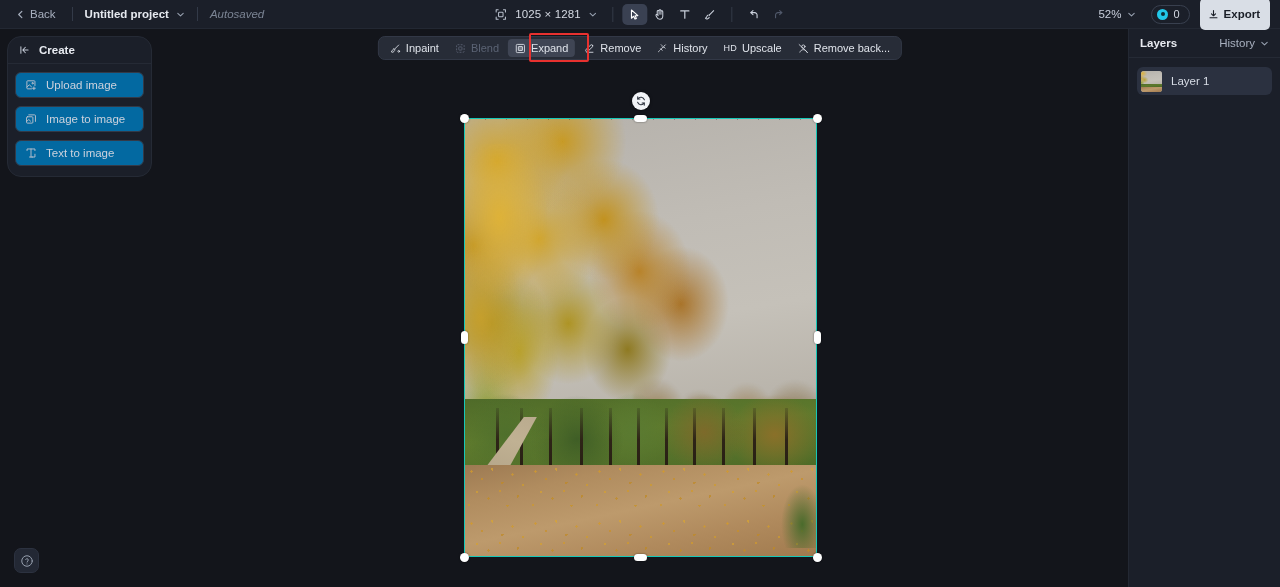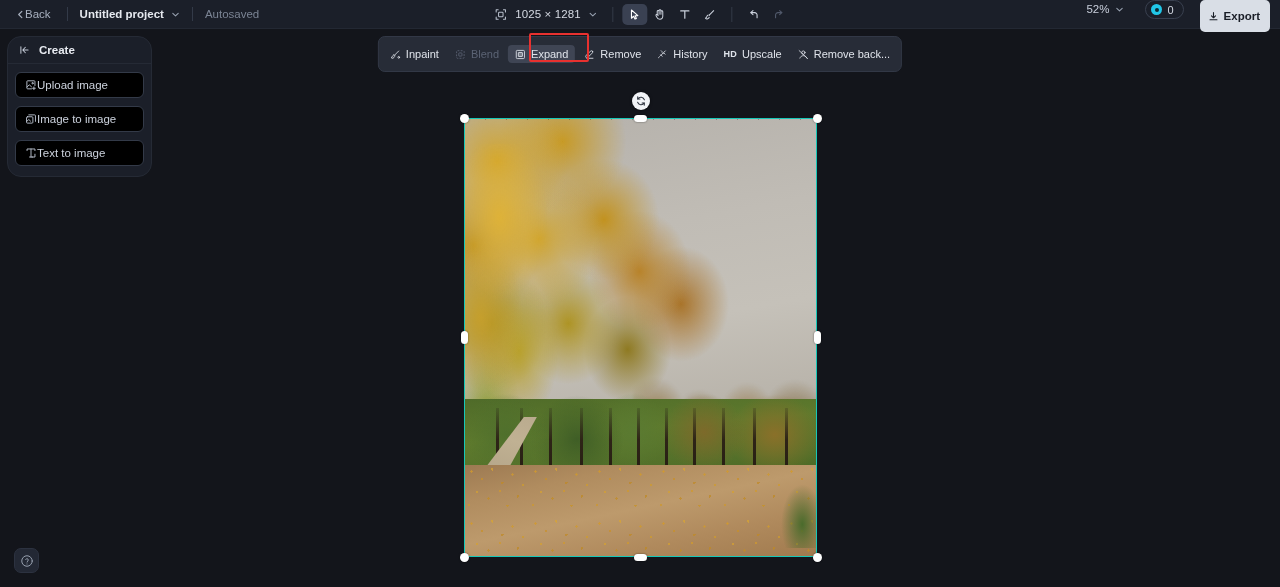--- a/index.html
+++ b/index.html
@@ -35,20 +35,21 @@
   .topbar-left {
     display: flex;
     align-items: center;
     height: 100%;
     padding-left: 12px;
     gap: 0px;
   }
   .back-btn {
     display: flex;
     align-items: center;
+    gap: 5px;
     color: #a8b0bf;
     font-size: 11.5px;
     cursor: pointer;
     padding: 3px 4px;
     border-radius: 4px;
   }
   .vdiv {
     width: 1px;
     height: 14px;
     background: #333a48;
@@ -62,20 +63,21 @@
   }
   .proj-chevron {
     margin-left: 7px;
     cursor: pointer;
     display: inline-flex;
     align-items: center;
   }
   .autosaved {
     color: #7b8494;
     font-size: 11.5px;
+    font-style: italic;
   }
 
   .topbar-center {
     position: absolute;
     left: 50%;
     top: 0;
     height: 100%;
     transform: translateX(-50%);
     display: flex;
     align-items: center;
@@ -114,22 +116,22 @@
     color: #ffffff;
   }
   .tool-btn.disabled { color: #50586a; cursor: default; }
 
   .topbar-right {
     position: absolute;
     right: 10px;
     top: 0;
     height: 100%;
     display: flex;
-    align-items: flex-start;
-    gap: 16px;
+    align-items: center;
+    gap: 10px;
   }
   .zoom-group {
     display: flex;
     align-items: center;
     gap: 6px;
     padding: 3px 5px;
     border-radius: 5px;
     cursor: pointer;
   }
   .zoom-text { color: #c8cedb; font-size: 11.5px; }
@@ -200,37 +202,38 @@
   .panel-body {
     padding: 8px 7px 10px 7px;
     display: flex;
     flex-direction: column;
     gap: 8px;
   }
   .create-item {
     height: 26px;
     display: flex;
     align-items: center;
+    gap: 9px;
     padding: 0 9px;
     border: 1px solid #333a48;
     border-radius: 6px;
-    background: #000000;
+    background: #0369a1;
     color: #ccd2dd;
     font-size: 11.5px;
     cursor: pointer;
   }
   .create-item .ci-icon { display: flex; align-items: center; color: #b9c0cd; }
 
   
   .action-toolbar {
     position: absolute;
     top: 36px;
     left: 50%;
     transform: translateX(-50%);
-    height: 36px;
+    height: 24px;
     background: #272c37;
     border: 1px solid #323846;
     border-radius: 7px;
     display: flex;
     align-items: center;
     padding: 0 4px;
     gap: 2px;
     z-index: 30;
   }
   .act-btn {
@@ -243,21 +246,21 @@
     color: #dfe3ea;
     font-size: 11px;
     cursor: pointer;
     white-space: nowrap;
   }
   .act-btn.active { background: #3f4554; }
   .act-btn.disabled { color: #5b6374; cursor: default; }
   .act-icon { display: flex; align-items: center; }
   .hd-badge {
     font-size: 9px;
-    font-weight: bold;
+    font-weight: normal;
     letter-spacing: 0.2px;
     color: #dfe3ea;
   }
 
   
   .annot-box {
     position: absolute;
     left: 529px;
     top: 33px;
     width: 60px;
@@ -792,20 +795,46 @@
             <path d="M2.6 11.6c.7-2 2.3-3.1 4.4-3.1s3.7 1.1 4.4 3.1"></path>
             <path d="M1.6 2 12.4 12.2"></path>
           </svg>
       </span>
       <span>Remove back...</span>
     </div>
   </div>
 
   <div class="annot-box"></div>
 
+  <div class="right-panel">
+    <div class="rp-header">
+      <span class="rp-title">Layers</span>
+      <span class="rp-history">
+        <span>History</span>
+        <span>
+          <svg width="9" height="9" viewBox="0 0 10 10" fill="none" stroke="#98a1b0" stroke-width="1.2" stroke-linecap="round" stroke-linejoin="round">
+              <path d="M2 3.8 L5 6.6 L8 3.8"></path>
+            </svg>
+        </span>
+      </span>
+    </div>
+    <div class="rp-body">
+      <div class="layer-row">
+        <span class="layer-thumb">
+          <span class="photo" style="position:absolute;inset:0;">
+            <span class="ph-sky" style="position:absolute;inset:0;"></span>
+            <span class="ph-canopy2" style="position:absolute;left:-10%;top:-4%;width:78%;height:78%;"></span>
+            <span class="ph-hill" style="position:absolute;left:0;right:0;top:62%;height:22%;"></span>
+            <span class="ph-ground" style="position:absolute;left:0;right:0;top:78%;bottom:0;"></span>
+          </span>
+        </span>
+        <span class="layer-name">Layer 1</span>
+      </div>
+    </div>
+  </div>
 
   <div class="help-btn">
     <span>
       <svg width="14" height="14" viewBox="0 0 16 16" fill="none" stroke="currentColor" stroke-width="1.1" stroke-linecap="round" stroke-linejoin="round">
         <circle cx="8" cy="8" r="6"></circle>
         <path d="M6.5 6.2a1.6 1.6 0 0 1 3 .7c0 1.1-1.5 1.3-1.5 2.3"></path>
         <path d="M8 11.4v.05"></path>
       </svg>
     </span>
   </div>

